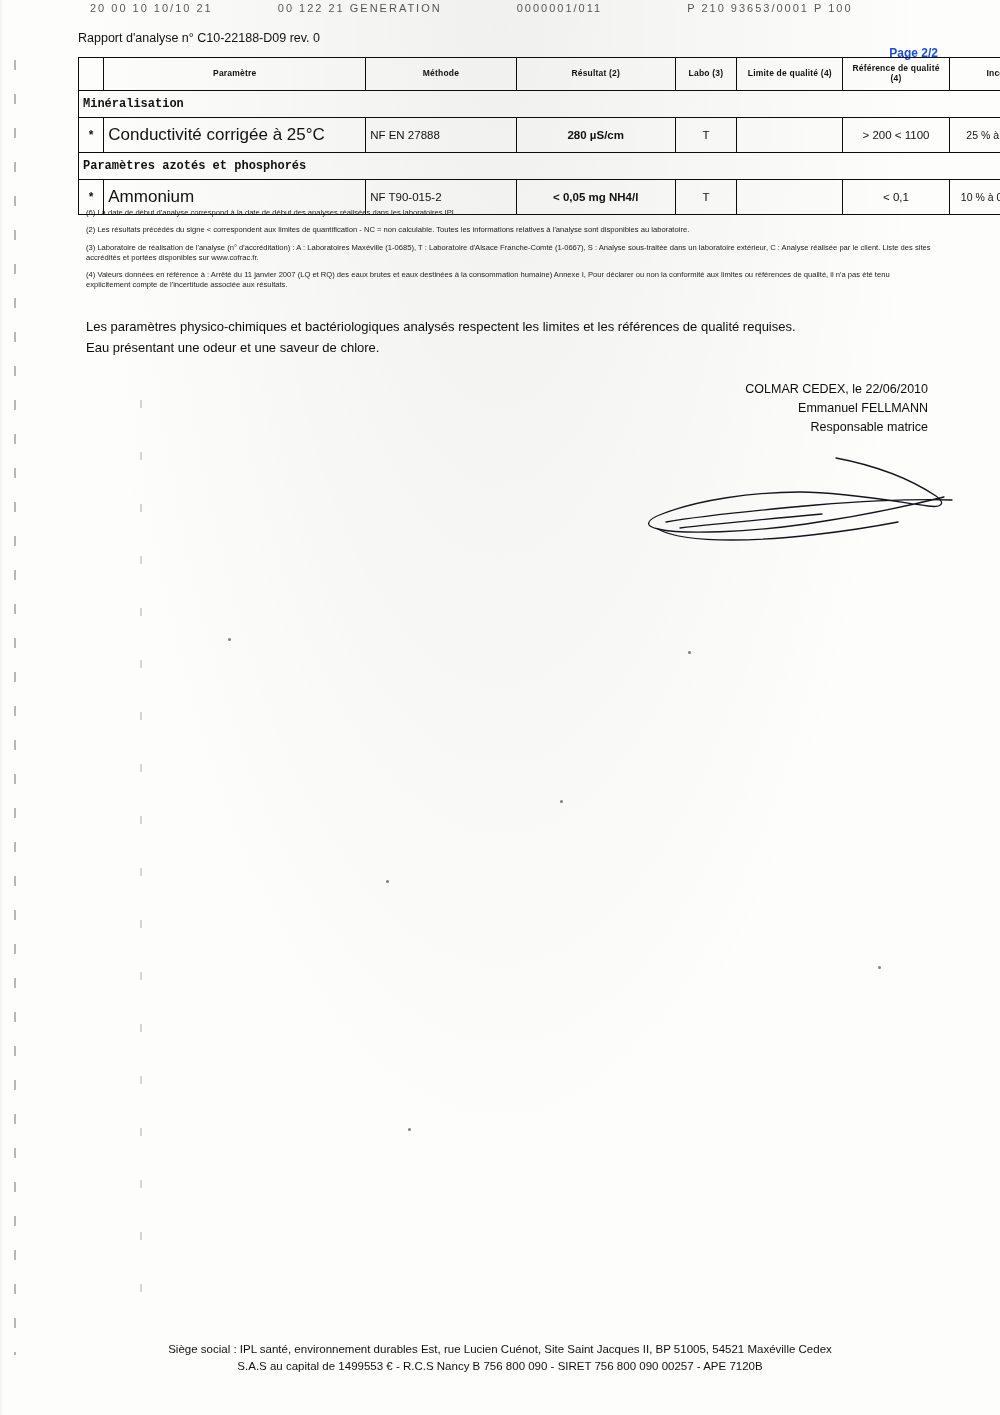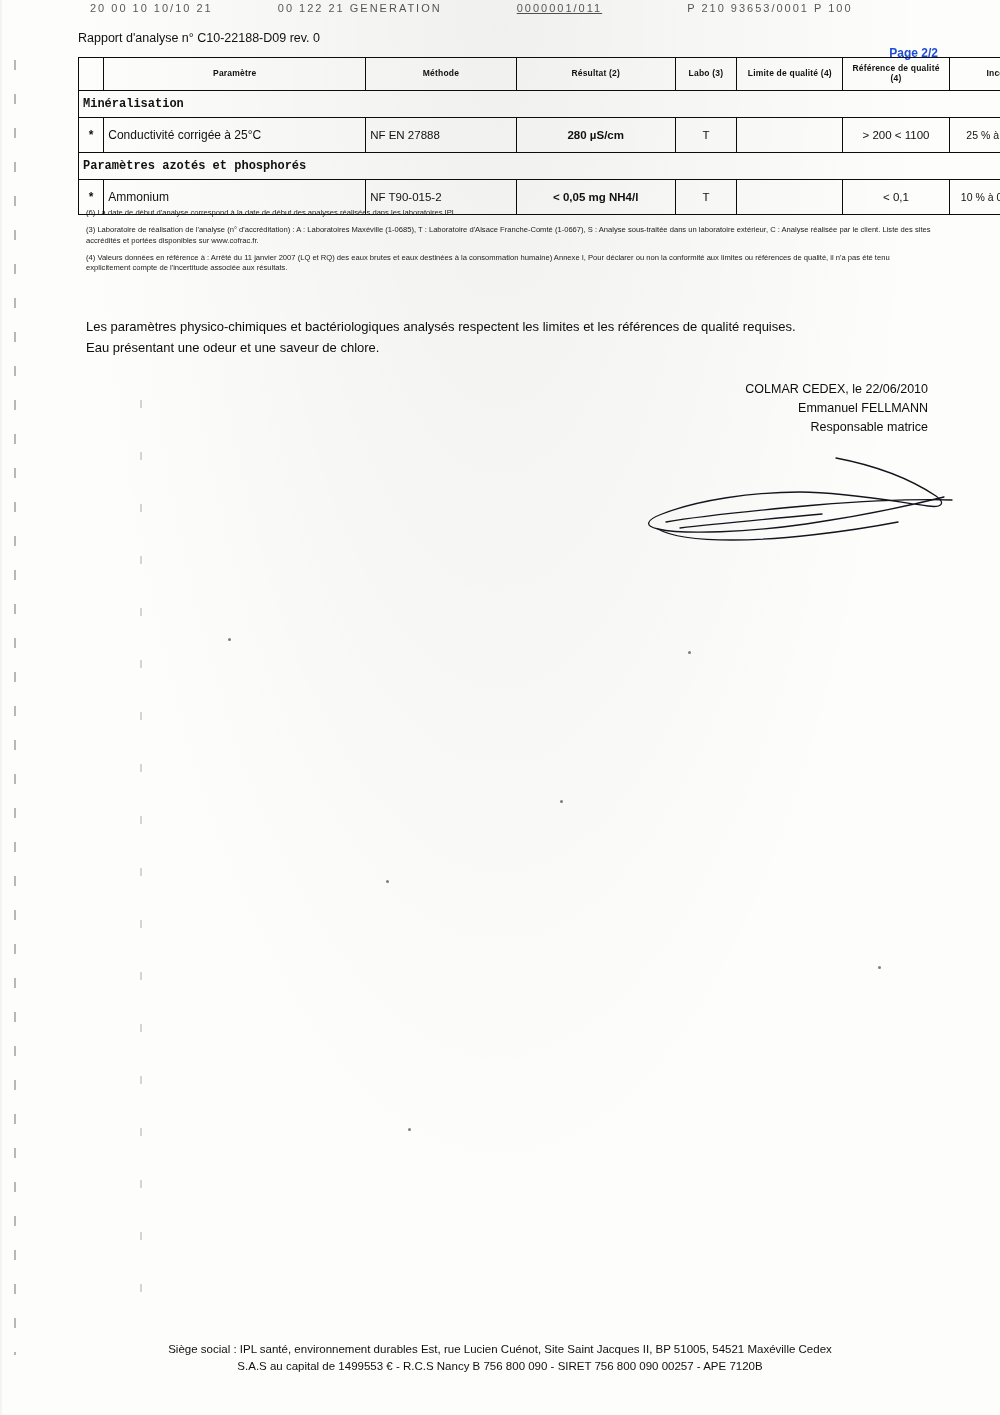--- a/index.html
+++ b/index.html
@@ -59,21 +59,21 @@
     color: #1a1a1a;
     font-size: 11px;
     letter-spacing: 2px;
     white-space: nowrap;
     opacity: 0.75;
     font-family: "Liberation Sans", sans-serif;
   }
   .top-strip span { display: inline-block; }
   .ts-a { margin-right: 60px; }
   .ts-b { margin-right: 70px; }
-  .ts-c { margin-right: 80px; text-decoration: underline; }
+  .ts-c { margin-right: 80px; }
   .ts-d { margin-right: 90px; }
 
   .report-line {
     position: absolute;
     top: 31px;
     left: 78px;
     font-size: 12.5px;
     color: #111;
     white-space: nowrap;
   }
@@ -126,21 +126,21 @@
     font-family: Liberation Mono, monospace;
   }
   .mark-cell {
     text-align: center;
     font-size: 12px;
     font-weight: bold;
     vertical-align: top;
     padding-top: 1px;
   }
   .data-row td { height: 30px; }
-  .cell-param { padding-left: 6px; font-size: 12px; margin-top: 16px; }
+  .cell-param { padding-left: 6px; font-size: 17px; margin-top: 16px; }
   .cell-meth { padding-left: 6px; font-size: 11.5px; }
   .cell-center { text-align: center; font-size: 11.5px; font-weight: bold; }
   .cell-center-n { text-align: center; font-size: 11.5px; }
   .cell-inc { text-align: center; font-size: 10.5px; line-height: 1.2; }
 
   
   .footnotes {
     position: absolute;
     top: 208px;
     left: 86px;
@@ -258,20 +258,21 @@
         <td class="cell-center-n">T</td>
         <td class="cell-center-n"></td>
         <td class="cell-center-n">&lt; 0,1</td>
         <td class="cell-inc">10 % à 0.1 mg NH4/l</td>
       </tr>
     </tbody>
   </table>
 
   <div class="footnotes">
     <p>(6) La date de début d'analyse correspond à la date de début des analyses réalisées dans les laboratoires IPL.</p>
+    <p>(2) Les résultats précédés du signe &lt; correspondent aux limites de quantification - NC =  non calculable. Toutes les informations relatives à l'analyse sont disponibles au laboratoire.</p>
     <p>(3) Laboratoire de réalisation de l'analyse (n° d'accréditation) : A : Laboratoires Maxéville (1-0685), T : Laboratoire d'Alsace Franche-Comté (1-0667), S : Analyse sous-traitée dans un laboratoire extérieur, C : Analyse réalisée par le client. Liste des sites accrédités et portées disponibles sur www.cofrac.fr.</p>
     <p>(4) Valeurs données en référence à : Arrêté du 11 janvier 2007 (LQ et RQ) des eaux brutes et eaux destinées à la consommation humaine) Annexe I, Pour déclarer ou non la conformité aux limites ou références de qualité, il n'a pas été tenu explicitement compte de l'incertitude associée aux résultats.</p>
   </div>
 
   <div class="conclusion">
     <p>Les paramètres physico-chimiques et bactériologiques analysés respectent les limites et les références de qualité requises.</p>
     <p>Eau présentant une odeur et une saveur de chlore.</p>
   </div>
 
   <div class="sig-block">

